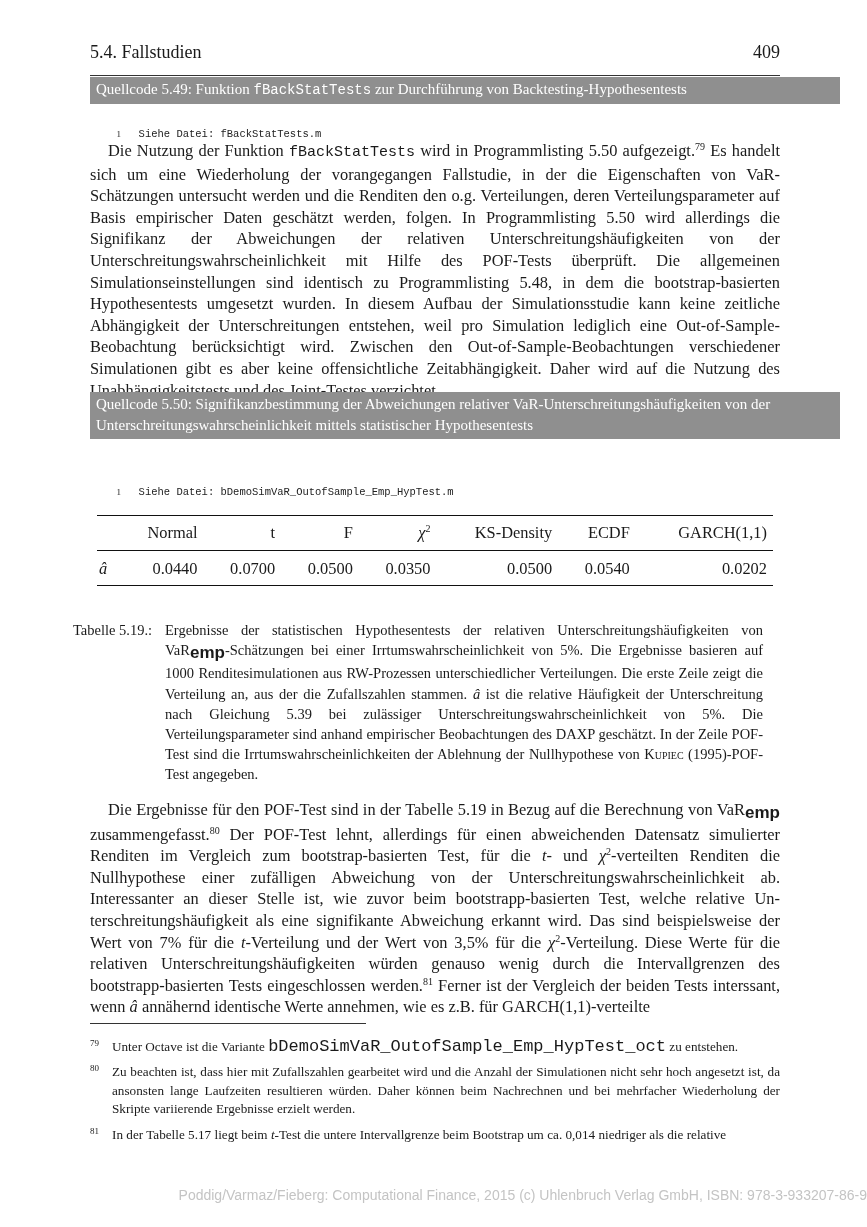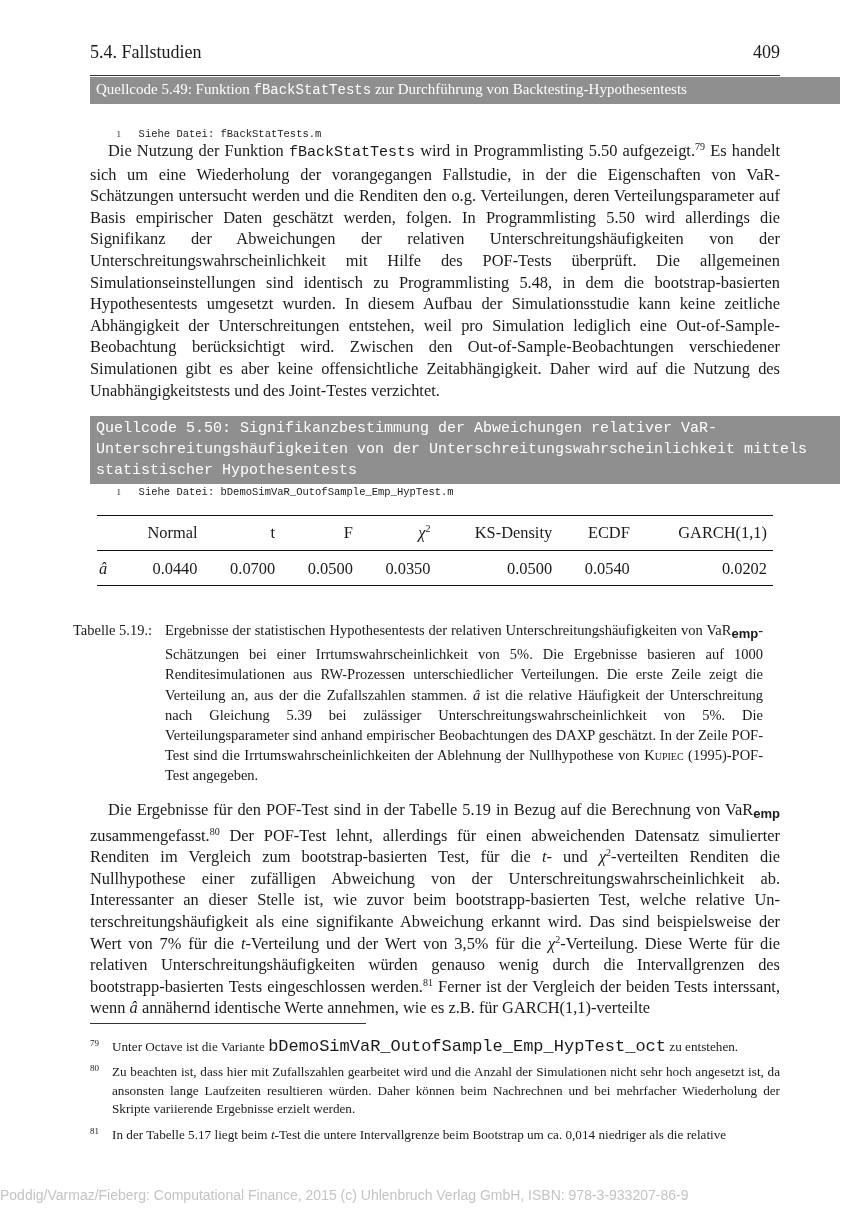--- a/index.html
+++ b/index.html
@@ -25,21 +25,21 @@
     white-space: pre; color: #222;
   }
   .code-line .ln { display: inline-block; width: 22px; font-family: "Liberation Serif", serif; font-size: 9px; }
   .para {
     position: absolute; left: 90px; width: 690px; font-size: 16.4px; line-height: 21.6px;
     text-align: justify; margin: 0;
   }
   .para .ind { display: inline-block; width: 18px; }
   .para .mono { font-size: 15px; }
   sup { font-size: 10px; line-height: 0; vertical-align: super; }
-  sub.bold, .emp { font-weight: bold; font-family: "Liberation Sans", sans-serif; font-size: 13px; vertical-align: -3px; }
+  sub.bold, .emp { font-weight: bold; font-family: "Liberation Sans", sans-serif; font-size: 17px; vertical-align: -3px; }
   table.results {
     position: absolute; left: 97px; top: 515px; width: 676px; border-collapse: collapse;
     font-size: 16.4px;
   }
   table.results th, table.results td { padding: 0 6px; text-align: right; font-weight: normal; }
   table.results thead tr { border-top: 1.5px solid #111; border-bottom: 1px solid #111; }
   table.results thead th { height: 34px; }
   table.results tbody tr:last-child { border-bottom: 1.5px solid #111; }
   table.results tbody td { height: 23px; }
   table.results td.rowlabel { text-align: left; padding-left: 2px; }
@@ -53,21 +53,21 @@
   .tcaption .body { margin-left: 92px; }
   .sc { font-variant: small-caps; }
   .fn-rule { position: absolute; left: 90px; top: 1023px; width: 276px; border-top: 1px solid #333; }
   .footnote {
     position: absolute; left: 90px; width: 690px; font-size: 13.2px; line-height: 18.5px; text-align: justify;
   }
   .footnote .num { position: absolute; left: 0; top: -4px; font-size: 9px; }
   .footnote .txt { margin-left: 22px; display: block; }
   .footnote .mono { font-size: 17px; }
   .footer {
-    position: absolute; left: 0; top: 1187px; width: 867px; text-align: left;
+    position: absolute; left: 0; top: 1187px; width: 867px; text-align: right;
     font-family: "Liberation Sans", "DejaVu Sans", sans-serif; font-size: 14px; color: #c4c4c4;
   }
   i { font-style: italic; }
 </style>
 </head>
 <body>
 
 <div class="running-head">
   <span>5.4.  Fallstudien</span>
   <span>409</span>
@@ -77,21 +77,21 @@
   <span>Quellcode 5.49: Funktion </span><span class="mono">fBackStatTests</span><span> zur Durchführung von Backtesting-Hypothesentests</span>
 </div>
 <div class="code-line mono" style="top:113px;">
   <span class="ln">1</span><span>Siehe Datei: fBackStatTests.m</span>
 </div>
 
 <p class="para" style="top:140px;">
   <span class="ind"></span><span>Die Nutzung der Funktion </span><span class="mono">fBackStatTests</span><span> wird in Programmlisting 5.50 aufgezeigt.</span><sup>79</sup><span> Es handelt sich um eine Wiederholung der vorangegangen Fallstudie, in der die Eigenschaften von VaR-Schätzungen untersucht werden und die Renditen den o.g. Verteilungen, deren Verteilungs­parameter auf Basis empirischer Daten geschätzt werden, folgen. In Programmlisting 5.50 wird allerdings die Signifikanz der Abweichungen der relativen Unterschreitungshäufigkeiten von der Unterschreitungswahrscheinlichkeit mit Hilfe des POF-Tests überprüft. Die allgemeinen Simulationseinstellungen sind identisch zu Programmlisting 5.48, in dem die bootstrap-basierten Hypothesentests umgesetzt wurden. In diesem Aufbau der Simulationsstudie kann keine zeitliche Abhängigkeit der Unterschreitungen entstehen, weil pro Simulation lediglich eine Out-of-Sample-Beobachtung berücksichtigt wird. Zwischen den Out-of-Sample-Beobachtungen verschiedener Simulationen gibt es aber keine offensichtliche Zeitabhängigkeit. Daher wird auf die Nutzung des Unabhängigkeitstests und des Joint-Testes verzichtet.</span>
 </p>
 
-<div class="code-caption" style="top:416px;font-family:Liberation Mono, monospace;">
+<div class="code-caption" style="top:392px;">
   <span>Quellcode 5.50: Signifikanzbestimmung der Abweichungen relativer VaR-Unterschreitungshäufigkeiten von der Unterschreitungswahrscheinlichkeit mittels statistischer Hypothesentests</span>
 </div>
 <div class="code-line mono" style="top:471px;">
   <span class="ln">1</span><span>Siehe Datei: bDemoSimVaR_OutofSample_Emp_HypTest.m</span>
 </div>
 
 <table class="results">
   <thead>
     <tr>
       <th></th>

